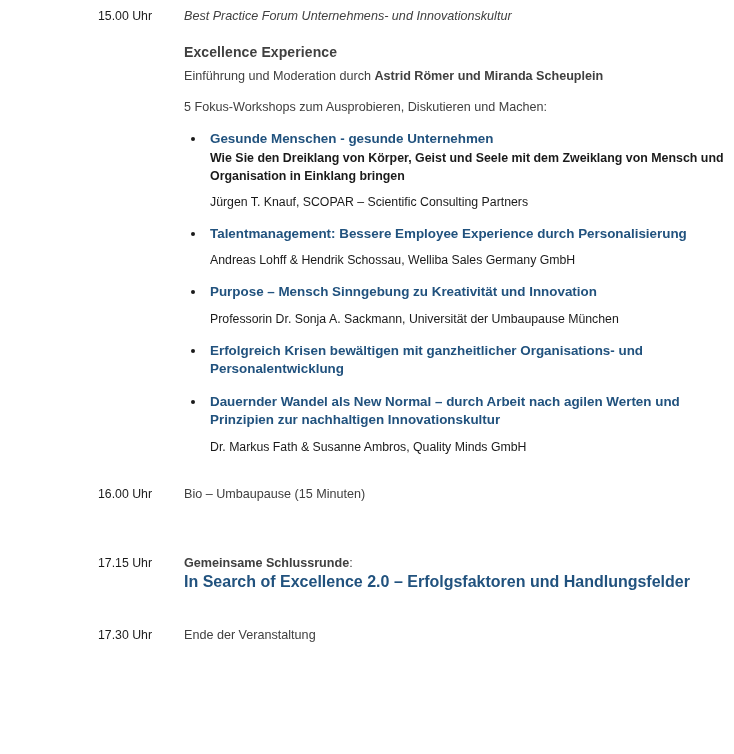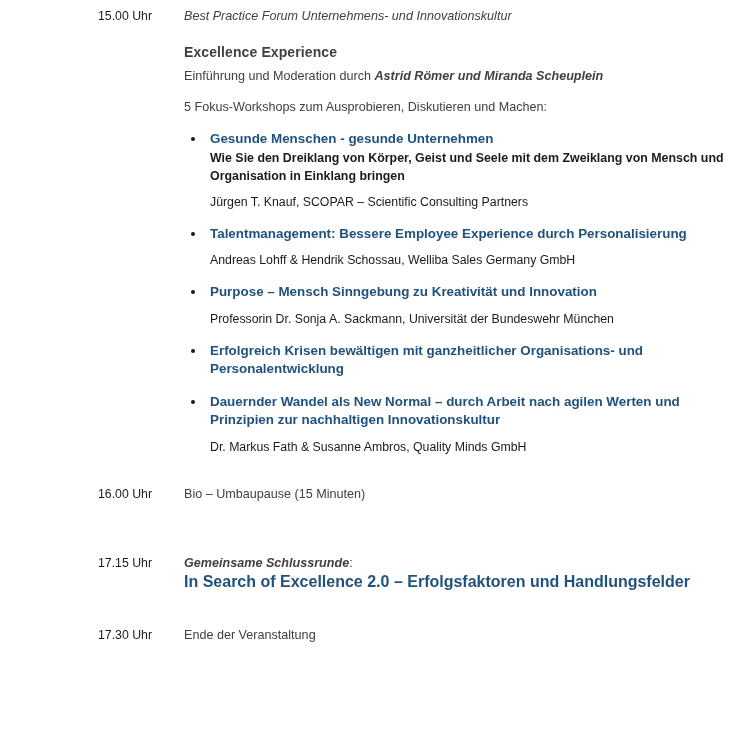--- a/index.html
+++ b/index.html
@@ -63,21 +63,21 @@
   }
   .line.italic { font-style: italic; }
 
   .heading-blue {
     font-size: 14px;
     line-height: 19px;
     font-weight: bold;
     color: #404040;
     letter-spacing: 0.1px;
   }
-  strong, .b  { font-weight: bold; font-style: italic; }
+  strong, .b  { font-weight: bold; }
 
   .sp-6  { height: 6px; }
   .sp-8  { height: 8px; }
   .sp-14 { height: 14px; }
   .sp-18 { height: 18px; }
   .sp-26 { height: 26px; }
   .sp-30 { height: 30px; }
   .sp-36 { height: 36px; }
 
   
@@ -167,21 +167,21 @@
 
           <li class="ws-item">
             <span class="ws-bullet"></span>
             <div class="ws-title">Talentmanagement: Bessere Employee Experience durch Personalisierung</div>
             <div class="ws-speaker"><span class="name">Andreas Lohff &amp; Hendrik Schossau</span><span>, Welliba Sales Germany GmbH</span></div>
           </li>
 
           <li class="ws-item">
             <span class="ws-bullet"></span>
             <div class="ws-title">Purpose – Mensch Sinngebung zu Kreativität und Innovation</div>
-            <div class="ws-speaker"><span class="name">Professorin Dr. Sonja A. Sackmann</span><span>, Universität der Bundeswehr München</span></div>
+            <div class="ws-speaker"><span class="name">Professorin Dr. Sonja A. Sackmann</span><span>, Universität der Umbaupause München</span></div>
           </li>
 
           <li class="ws-item">
             <span class="ws-bullet"></span>
             <div class="ws-title">Erfolgreich Krisen bewältigen mit ganzheitlicher Organisations- und Personalentwicklung</div>
           </li>
 
           <li class="ws-item">
             <span class="ws-bullet"></span>
             <div class="ws-title">Dauernder Wandel als New Normal – durch Arbeit nach agilen Werten und Prinzipien zur nachhaltigen Innovationskultur</div>

